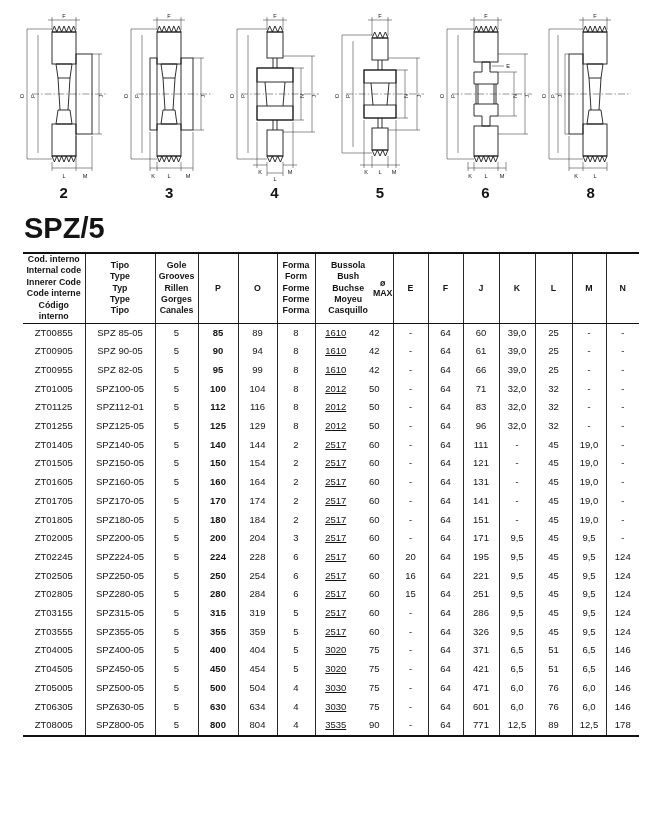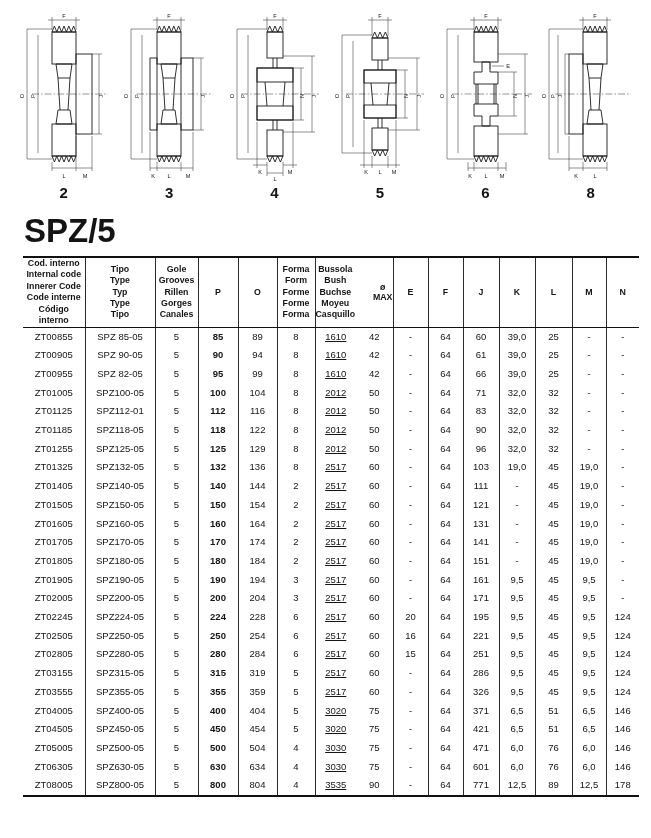--- a/index.html
+++ b/index.html
@@ -19,41 +19,41 @@
   .diagram { width:104px; text-align:center; }
   .diagram svg { display:block; margin:0 auto; }
   .form-number { font-size:15px; font-weight:bold; margin-top:2px; letter-spacing:.5px; }
   .dimtext { font-size:5.6px; fill:#161616; font-family:"Liberation Sans",sans-serif; }
   .dim { stroke:#333; stroke-width:.55; fill:none; }
   .shape { stroke:#1a1a1a; stroke-width:.9; fill:none; }
   .cline { stroke:#444; stroke-width:.55; stroke-dasharray:7 2 1.6 2; fill:none; }
 
   
   .page-title {
-    font-size:33px; font-weight:bold; letter-spacing:0px;
+    font-size:29px; font-weight:bold; letter-spacing:0px;
     margin:4px 0 9px 24px; line-height:1;
   }
 
   
   table.spec {
     border-collapse:collapse; table-layout:fixed;
     margin-left:23px; width:616px;
     border-top:2.5px solid #111; border-bottom:2.5px solid #111;
     font-size:9.5px;
   }
   table.spec th, table.spec td {
     border-left:1px solid #2a2a2a; border-right:1px solid #2a2a2a;
     text-align:center; vertical-align:middle; padding:0;
   }
   table.spec th:first-child, table.spec td:first-child { border-left:none;margin-top:39px; }
   table.spec th:last-child, table.spec td:last-child { border-right:none; }
   thead th { border-bottom:1.6px solid #111; height:64px; font-weight:bold; font-size:8.8px; }
   thead .hlines div { line-height:1.3; }
   th.bushmax { padding:0 2px; }
-  .bushwrap { display:flex; align-items:center; justify-content:space-between; gap:5px; }
+  .bushwrap { display:flex; align-items:center; justify-content:flex-end; gap:5px; }
   .omax-block { line-height:1.15; font-size:8.8px; }
   tbody td { height:18.7px; line-height:18.7px; white-space:nowrap; }
   tbody td.col-p { font-weight:bold; }
   tbody td.col-bush { border-right:none;text-decoration:underline; }
   tbody td.col-omax { border-left:none; }
 </style>
 </head>
 <body>
 
 <div class="page">
@@ -494,71 +494,37 @@
           <td class="col-omax">50</td>
           <td class="col-e">-</td>
           <td class="col-f">64</td>
           <td class="col-j">83</td>
           <td class="col-k">32,0</td>
           <td class="col-l">32</td>
           <td class="col-m">-</td>
           <td class="col-n">-</td>
         </tr>
         <tr>
-          <td class="col-code">ZT01185</td>
-          <td class="col-type">SPZ118-05</td>
-          <td class="col-grooves">5</td>
-          <td class="col-p">118</td>
-          <td class="col-o">122</td>
-          <td class="col-form">8</td>
-          <td class="col-bush">2012</td>
-          <td class="col-omax">50</td>
-          <td class="col-e">-</td>
-          <td class="col-f">64</td>
-          <td class="col-j">90</td>
-          <td class="col-k">32,0</td>
-          <td class="col-l">32</td>
-          <td class="col-m">-</td>
-          <td class="col-n">-</td>
-        </tr>
-        <tr>
           <td class="col-code">ZT01255</td>
           <td class="col-type">SPZ125-05</td>
           <td class="col-grooves">5</td>
           <td class="col-p">125</td>
           <td class="col-o">129</td>
           <td class="col-form">8</td>
           <td class="col-bush">2012</td>
           <td class="col-omax">50</td>
           <td class="col-e">-</td>
           <td class="col-f">64</td>
           <td class="col-j">96</td>
           <td class="col-k">32,0</td>
           <td class="col-l">32</td>
           <td class="col-m">-</td>
           <td class="col-n">-</td>
         </tr>
         <tr>
-          <td class="col-code">ZT01325</td>
-          <td class="col-type">SPZ132-05</td>
-          <td class="col-grooves">5</td>
-          <td class="col-p">132</td>
-          <td class="col-o">136</td>
-          <td class="col-form">8</td>
-          <td class="col-bush">2517</td>
-          <td class="col-omax">60</td>
-          <td class="col-e">-</td>
-          <td class="col-f">64</td>
-          <td class="col-j">103</td>
-          <td class="col-k">19,0</td>
-          <td class="col-l">45</td>
-          <td class="col-m">19,0</td>
-          <td class="col-n">-</td>
-        </tr>
-        <tr>
           <td class="col-code">ZT01405</td>
           <td class="col-type">SPZ140-05</td>
           <td class="col-grooves">5</td>
           <td class="col-p">140</td>
           <td class="col-o">144</td>
           <td class="col-form">2</td>
           <td class="col-bush">2517</td>
           <td class="col-omax">60</td>
           <td class="col-e">-</td>
           <td class="col-f">64</td>
@@ -627,37 +593,20 @@
           <td class="col-o">184</td>
           <td class="col-form">2</td>
           <td class="col-bush">2517</td>
           <td class="col-omax">60</td>
           <td class="col-e">-</td>
           <td class="col-f">64</td>
           <td class="col-j">151</td>
           <td class="col-k">-</td>
           <td class="col-l">45</td>
           <td class="col-m">19,0</td>
-          <td class="col-n">-</td>
-        </tr>
-        <tr>
-          <td class="col-code">ZT01905</td>
-          <td class="col-type">SPZ190-05</td>
-          <td class="col-grooves">5</td>
-          <td class="col-p">190</td>
-          <td class="col-o">194</td>
-          <td class="col-form">3</td>
-          <td class="col-bush">2517</td>
-          <td class="col-omax">60</td>
-          <td class="col-e">-</td>
-          <td class="col-f">64</td>
-          <td class="col-j">161</td>
-          <td class="col-k">9,5</td>
-          <td class="col-l">45</td>
-          <td class="col-m">9,5</td>
           <td class="col-n">-</td>
         </tr>
         <tr>
           <td class="col-code">ZT02005</td>
           <td class="col-type">SPZ200-05</td>
           <td class="col-grooves">5</td>
           <td class="col-p">200</td>
           <td class="col-o">204</td>
           <td class="col-form">3</td>
           <td class="col-bush">2517</td>

